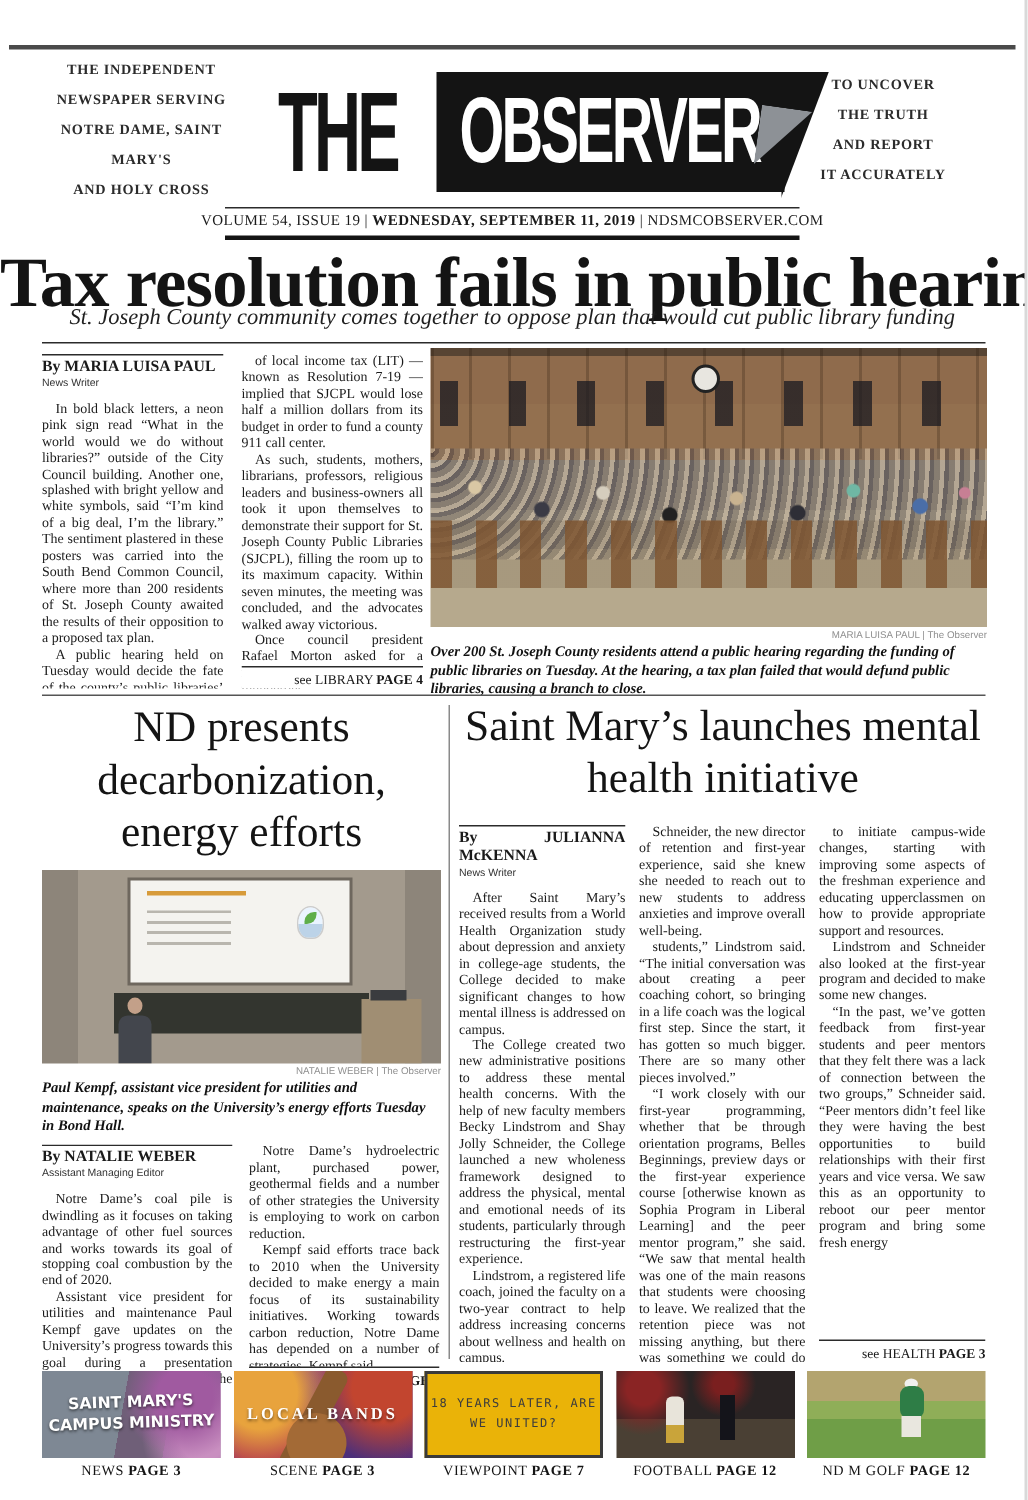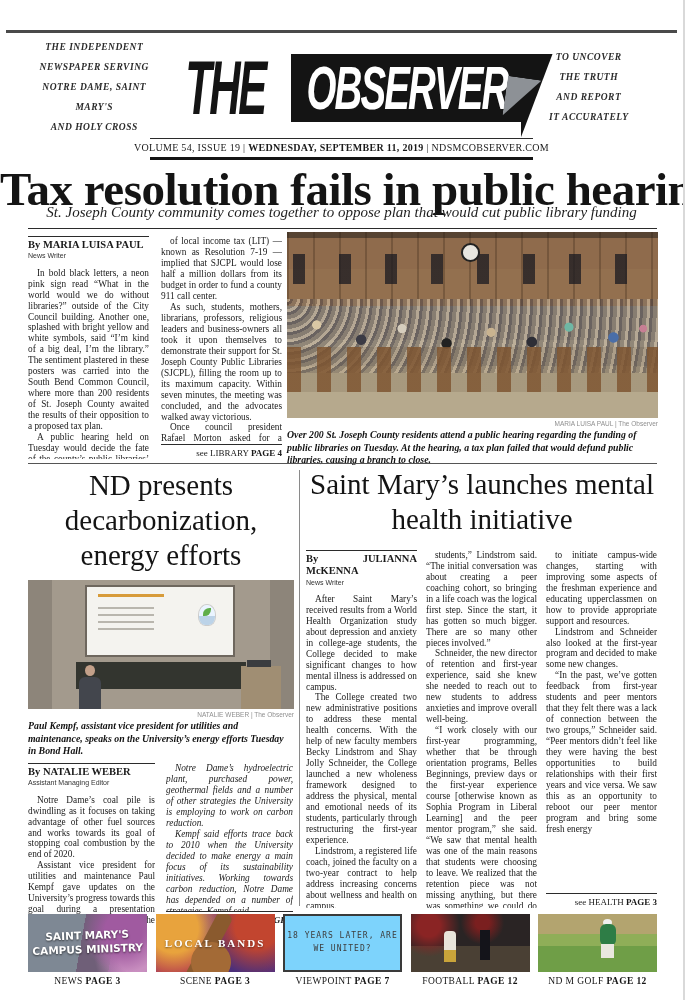--- a/index.html
+++ b/index.html
@@ -4,28 +4,28 @@
 <style>
   html,body{margin:0;padding:0;background:#e9e9e9;}
   .page{position:relative;width:685px;height:1000px;background:#fff;margin:0 auto;
         font-family:"Liberation Serif","DejaVu Serif",serif;color:#1a1a1a;overflow:hidden;
         border-right:2px solid #d9d9d9;box-sizing:border-box;}
   .hairline{position:absolute;height:1px;background:#2b2b2b;}
   .top-edge{position:absolute;top:30px;left:6px;right:6px;height:3px;background:#4a4a4a;}
 
   
   .masthead{position:absolute;top:42px;left:28px;right:28px;height:92px;
-            display:flex;align-items:center;justify-content:space-between;font-style:italic;}
+            display:flex;align-items:center;justify-content:space-between;}
   .tagline{width:168px;text-align:center;font-size:9.5px;letter-spacing:.5px;
            line-height:2.1;font-weight:bold;color:#2b2b2b;}
   .logo{display:flex;align-items:center;height:92px;}
   .logo-the{display:inline-block;font-family:"Liberation Sans",sans-serif;font-weight:bold;
             font-size:70px;line-height:.9;letter-spacing:-4px;transform:scale(.62,1.08);
             transform-origin:center;color:#141414;}
-  .logo-box{position:relative;margin-left:2px;background:#141414;height:68px;width:232px;
+  .logo-box{position:relative;margin-left:2px;background:#141414;height:80px;width:232px;
             display:flex;align-items:center;justify-content:center;}
   .logo-observer{display:inline-block;font-family:"Liberation Sans",sans-serif;font-weight:bold;
             font-size:62px;line-height:.9;letter-spacing:-3px;transform:scale(.62,1.0);
             transform-origin:center;color:#fff;white-space:nowrap;}
   .logo-corner-black{position:absolute;top:0;right:-30px;width:32px;height:88px;background:#141414;
             clip-path:polygon(0 0,100% 0,0 96%);}
   .logo-corner-gray{position:absolute;top:24px;right:-16px;width:34px;height:40px;background:#8d9196;
             clip-path:polygon(100% 0,0 0,0 100%);transform:rotate(8deg);}
 
   .volume-line{position:absolute;top:142px;left:0;right:0;text-align:center;font-size:10px;
@@ -138,21 +138,21 @@
       radial-gradient(circle at 20% 85%,#b33a4e 0 18%,transparent 40%),
       radial-gradient(circle at 70% 80%,#4c2f7a 0 25%,transparent 55%),
       linear-gradient(120deg,#8a3a8a,#5b2d7d);}
   .t-bands .guitar{position:absolute;left:38%;top:-8%;width:16px;height:75px;background:#8a5a2e;
       transform:rotate(28deg);border-radius:6px;}
   .t-bands .guitar-body{position:absolute;left:30%;bottom:-18%;width:40px;height:40px;
       border-radius:50%;background:#a36a36;transform:rotate(28deg);}
   .t-bands .img-text{position:relative;z-index:2;font-size:11px;letter-spacing:2px;color:#fff;
       font-weight:bold;text-shadow:0 1px 2px rgba(0,0,0,.5);}
 
-  .t-viewpoint{background:#7dd3fc;border:2px solid #3a3a3a;box-sizing:border-box;}
+  .t-viewpoint{background:#eab308;border:2px solid #3a3a3a;box-sizing:border-box;}
   .t-viewpoint .img-text{font-family:"DejaVu Sans Mono",monospace;font-size:8px;letter-spacing:1px;
       color:#3d3d3d;line-height:1.6;}
 
   .t-football{background:
       radial-gradient(circle at 15% 20%,#8a2424 0 10%,transparent 28%),
       radial-gradient(circle at 60% 15%,#7a1f1f 0 8%,transparent 25%),
       linear-gradient(180deg,#2a2424 0 55%,#4a4034 55% 100%);}
   .t-football .player{position:absolute;left:28%;top:30%;width:12px;height:26px;background:#e8e4da;
       border-radius:4px;}
   .t-football .player-pants{position:absolute;left:28%;top:62%;width:12px;height:12px;background:#c9a43a;}
@@ -258,21 +258,21 @@
     <div class="photo-caption">Paul Kempf, assistant vice president for utilities and maintenance, speaks on the University’s energy efforts Tuesday in Bond Hall.</div>
     <div class="nd-cols">
       <div class="nd-col body-col">
         <div class="byline">
           <div class="byline-name">By NATALIE WEBER</div>
           <div class="byline-role">Assistant Managing Editor</div>
         </div>
         <p>Notre Dame’s coal pile is dwindling as it focuses on taking advantage of other fuel sources and works towards its goal of stopping coal combustion by the end of 2020.</p>
         <p>Assistant vice president for utilities and maintenance Paul Kempf gave updates on the University’s progress towards this goal during a presentation Tuesday afternoon. During the talk, he focused on</p>
       </div>
-      <div class="nd-col body-col" style="padding-bottom:16px;font-style:italic;">
+      <div class="nd-col body-col" style="padding-bottom:16px;">
         <p>Notre Dame’s hydroelectric plant, purchased power, geothermal fields and a number of other strategies the University is employing to work on carbon reduction.</p>
         <p>Kempf said efforts trace back to 2010 when the University decided to make energy a main focus of its sustainability initiatives. Working towards carbon reduction, Notre Dame has depended on a number of strategies, Kempf said.</p>
         <div class="jump"><span>see ENERGY </span><b>PAGE 4</b></div>
       </div>
     </div>
   </section>
 
   <section class="smc-story">
     <h2 class="smc-headline" style="margin:0;">Saint Mary’s launches mental health initiative</h2>
     <div class="smc-cols">
@@ -280,22 +280,22 @@
         <div class="byline">
           <div class="byline-name">By JULIANNA McKENNA</div>
           <div class="byline-role">News Writer</div>
         </div>
         <p>After Saint Mary’s received results from a World Health Organization study about depression and anxiety in college-age students, the College decided to make significant changes to how mental illness is addressed on campus.</p>
         <p>The College created two new administrative positions to address these mental health concerns. With the help of new faculty members Becky Lindstrom and Shay Jolly Schneider, the College launched a new wholeness framework designed to address the physical, mental and emotional needs of its students, particularly through restructuring the first-year experience.</p>
         <p>Lindstrom, a registered life coach, joined the faculty on a two-year contract to help address increasing concerns about wellness and health on campus.</p>
 
       </div>
       <div class="smc-col body-col">
+        <p>Schneider, the new director of retention and first-year experience, said she knew she needed to reach out to new students to address anxieties and improve overall well-being.</p>
         <p>students,” Lindstrom said. “The initial conversation was about creating a peer coaching cohort, so bringing in a life coach was the logical first step. Since the start, it has gotten so much bigger. There are so many other pieces involved.”</p>
-        <p>Schneider, the new director of retention and first-year experience, said she knew she needed to reach out to new students to address anxieties and improve overall well-being.</p>
         <p>“I work closely with our first-year programming, whether that be through orientation programs, Belles Beginnings, preview days or the first-year experience course [otherwise known as Sophia Program in Liberal Learning] and the peer mentor program,” she said. “We saw that mental health was one of the main reasons that students were choosing to leave. We realized that the retention piece was not missing anything, but there was something we could do better.”</p>
 
       </div>
       <div class="smc-col body-col" style="padding-bottom:16px;">
         <p>to initiate campus-wide changes, starting with improving some aspects of the freshman experience and educating upperclassmen on how to provide appropriate support and resources.</p>
         <p>Lindstrom and Schneider also looked at the first-year program and decided to make some new changes.</p>
         <p>“In the past, we’ve gotten feedback from first-year students and peer mentors that they felt there was a lack of connection between the two groups,” Schneider said. “Peer mentors didn’t feel like they were having the best opportunities to build relationships with their first years and vice versa. We saw this as an opportunity to reboot our peer mentor program and bring some fresh energy</p>
         <div class="jump"><span>see HEALTH </span><b>PAGE 3</b></div>
       </div>
     </div>

